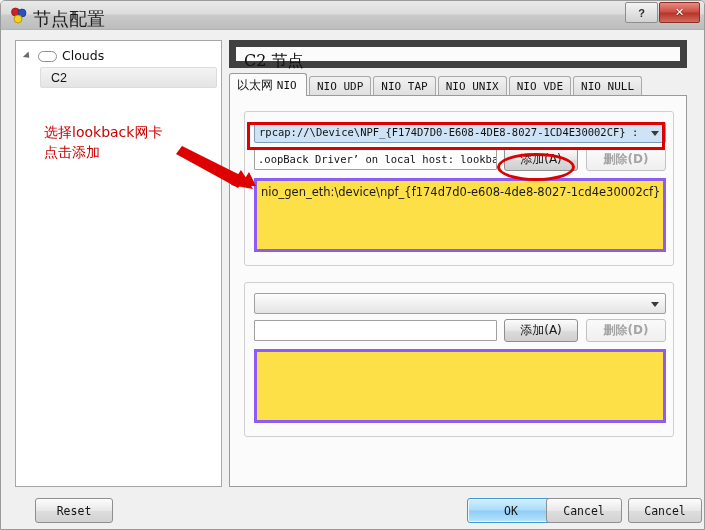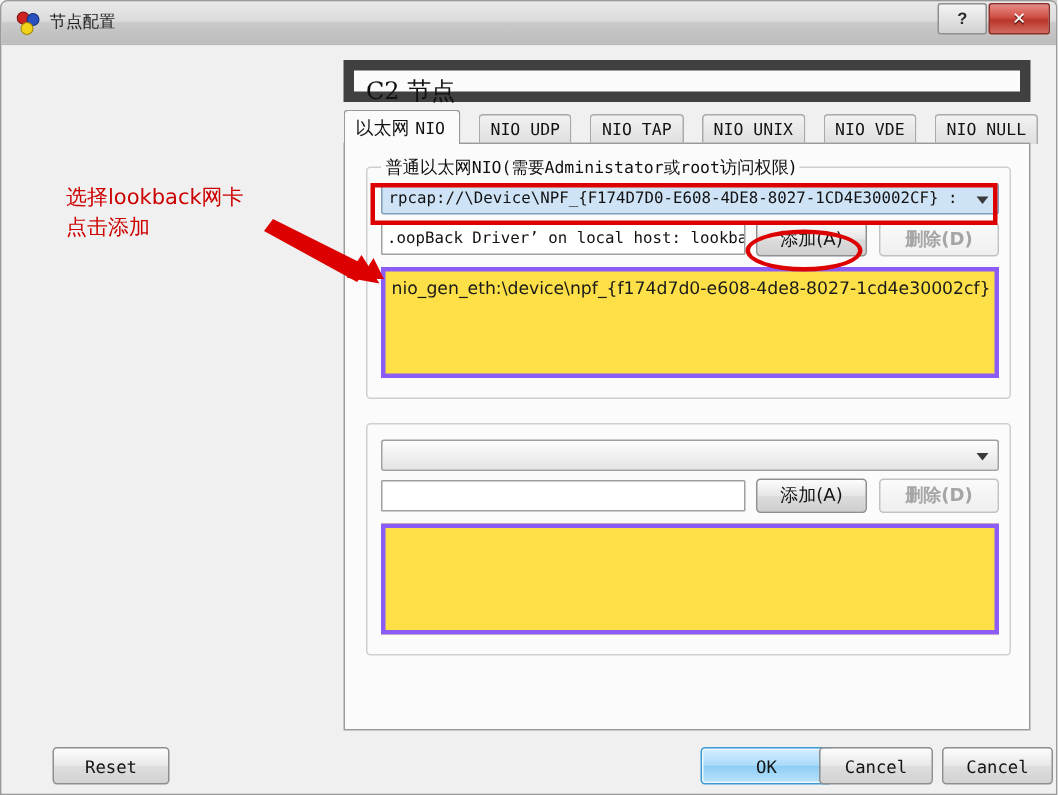--- a/index.html
+++ b/index.html
@@ -28,21 +28,21 @@
     position:absolute;left:0;top:0;width:100%;height:29px;
     background:linear-gradient(to bottom,#e9e9e9 0%,#dcdcdc 45%,#c9c9c9 52%,#bdbdbd 100%);
     border-bottom:1px solid #b4b4b4;
     box-sizing:border-box;
   }
   .title-icon{
     position:absolute;left:9px;top:6px;width:18px;height:18px;
   }
   .title-text{
     position:absolute;left:32px;top:6px;
-    font-size:11px;color:#1b1b1b;
+    font-size:18px;color:#1b1b1b;
     font-family:"DejaVu Sans","Liberation Sans",sans-serif;
     white-space:nowrap;
   }
   .tb-btns{position:absolute;right:4px;top:1px;display:flex;}
   .tb-btn{
     width:33px;height:21px;margin-left:1px;
     border:1px solid #8e8e8e;border-radius:2px;
     display:flex;align-items:center;justify-content:center;
     font-size:11px;color:#2b2b2b;font-weight:bold;
     box-sizing:border-box;
@@ -102,21 +102,21 @@
   }
   .tabs-host{
     position:absolute;left:0;top:33px;width:458px;height:414px;
   }
   .tabstrip{
     position:absolute;left:0;top:0;height:23px;width:458px;
     display:flex;align-items:flex-end;
   }
   .tab{
     height:20px;line-height:19px;
-    padding:0 7px;margin-right:12px;
+    padding:0 7px;margin-right:2px;
     border:1px solid #a9a9a9;border-bottom:none;
     border-radius:3px 3px 0 0;
     background:linear-gradient(to bottom,#f2f2f2,#dedede);
     font-family:"DejaVu Sans Mono","Liberation Mono",monospace;
     font-size:11px;color:#121212;
     box-sizing:border-box;white-space:nowrap;
     cursor:default;
   }
   .tab.active{
     height:23px;line-height:22px;
@@ -234,43 +234,50 @@
       </span>
       <span class="title-text">节点配置</span>
       <div class="tb-btns">
         <div class="tb-btn tb-help">?</div>
         <div class="tb-btn tb-close">✕</div>
       </div>
     </div>
 
     <div class="client">
 
+      <div class="tree-panel">
+        <div class="tree-row tree-root">
+          <span class="tri"></span>
+          <span class="cloud-ico"></span>
+          <span>Clouds</span>
+        </div>
+        <div class="tree-child">
+          <span>C2</span>
+        </div>
+      </div>
 
       <div class="right-pane">
 
         <div class="pane-title">C2 节点</div>
 
         <div class="tabs-host">
           <div class="tabstrip">
             <div class="tab active" style="min-width:78px;">
               <span>以太网 </span><span class="tabmono">NIO</span>
             </div>
             <div class="tab">NIO UDP</div>
             <div class="tab">NIO TAP</div>
             <div class="tab">NIO UNIX</div>
             <div class="tab">NIO VDE</div>
             <div class="tab">NIO NULL</div>
           </div>
 
           <div class="tabpage">
 
             <div class="groupbox" style="left:14px;top:15px;width:430px;height:155px;">
-              <div class="gb-title">
-                <span>普通以太网</span><span class="mono">NIO(需要Administator或root</span><span>访问权限)</span>
-              </div>
 
               <div class="combo sel" style="left:9px;top:10px;width:412px;">
                 <span class="ctext">rpcap://\Device\NPF_{F174D7D0-E608-4DE8-8027-1CD4E30002CF} : Ne</span>
                 <span class="arrow"></span>
               </div>
 
               <div class="textinput" style="left:9px;top:37px;width:243px;">.oopBack Driver’ on local host: lookback</div>
 
               <div class="btn" style="left:259px;top:36px;width:74px;">添加(A)</div>
 

